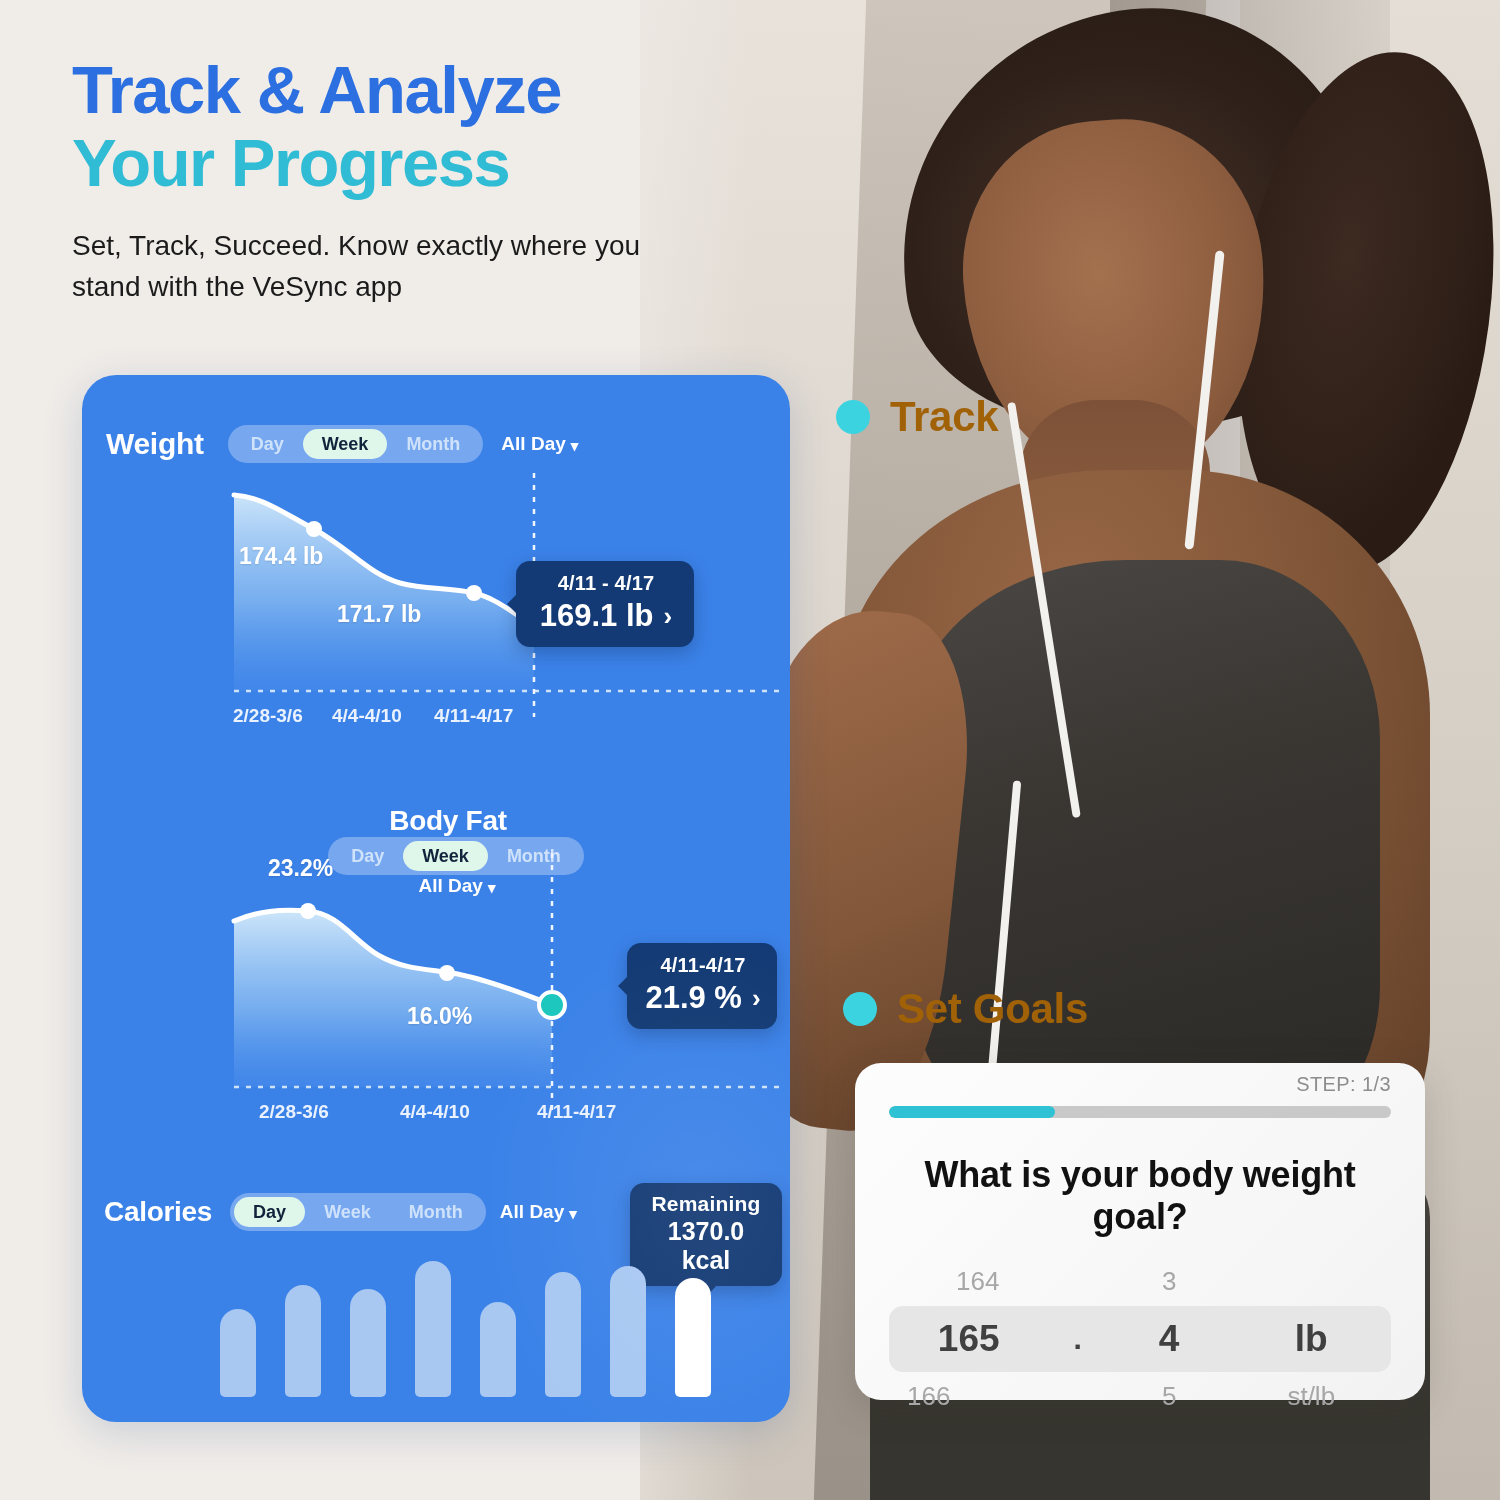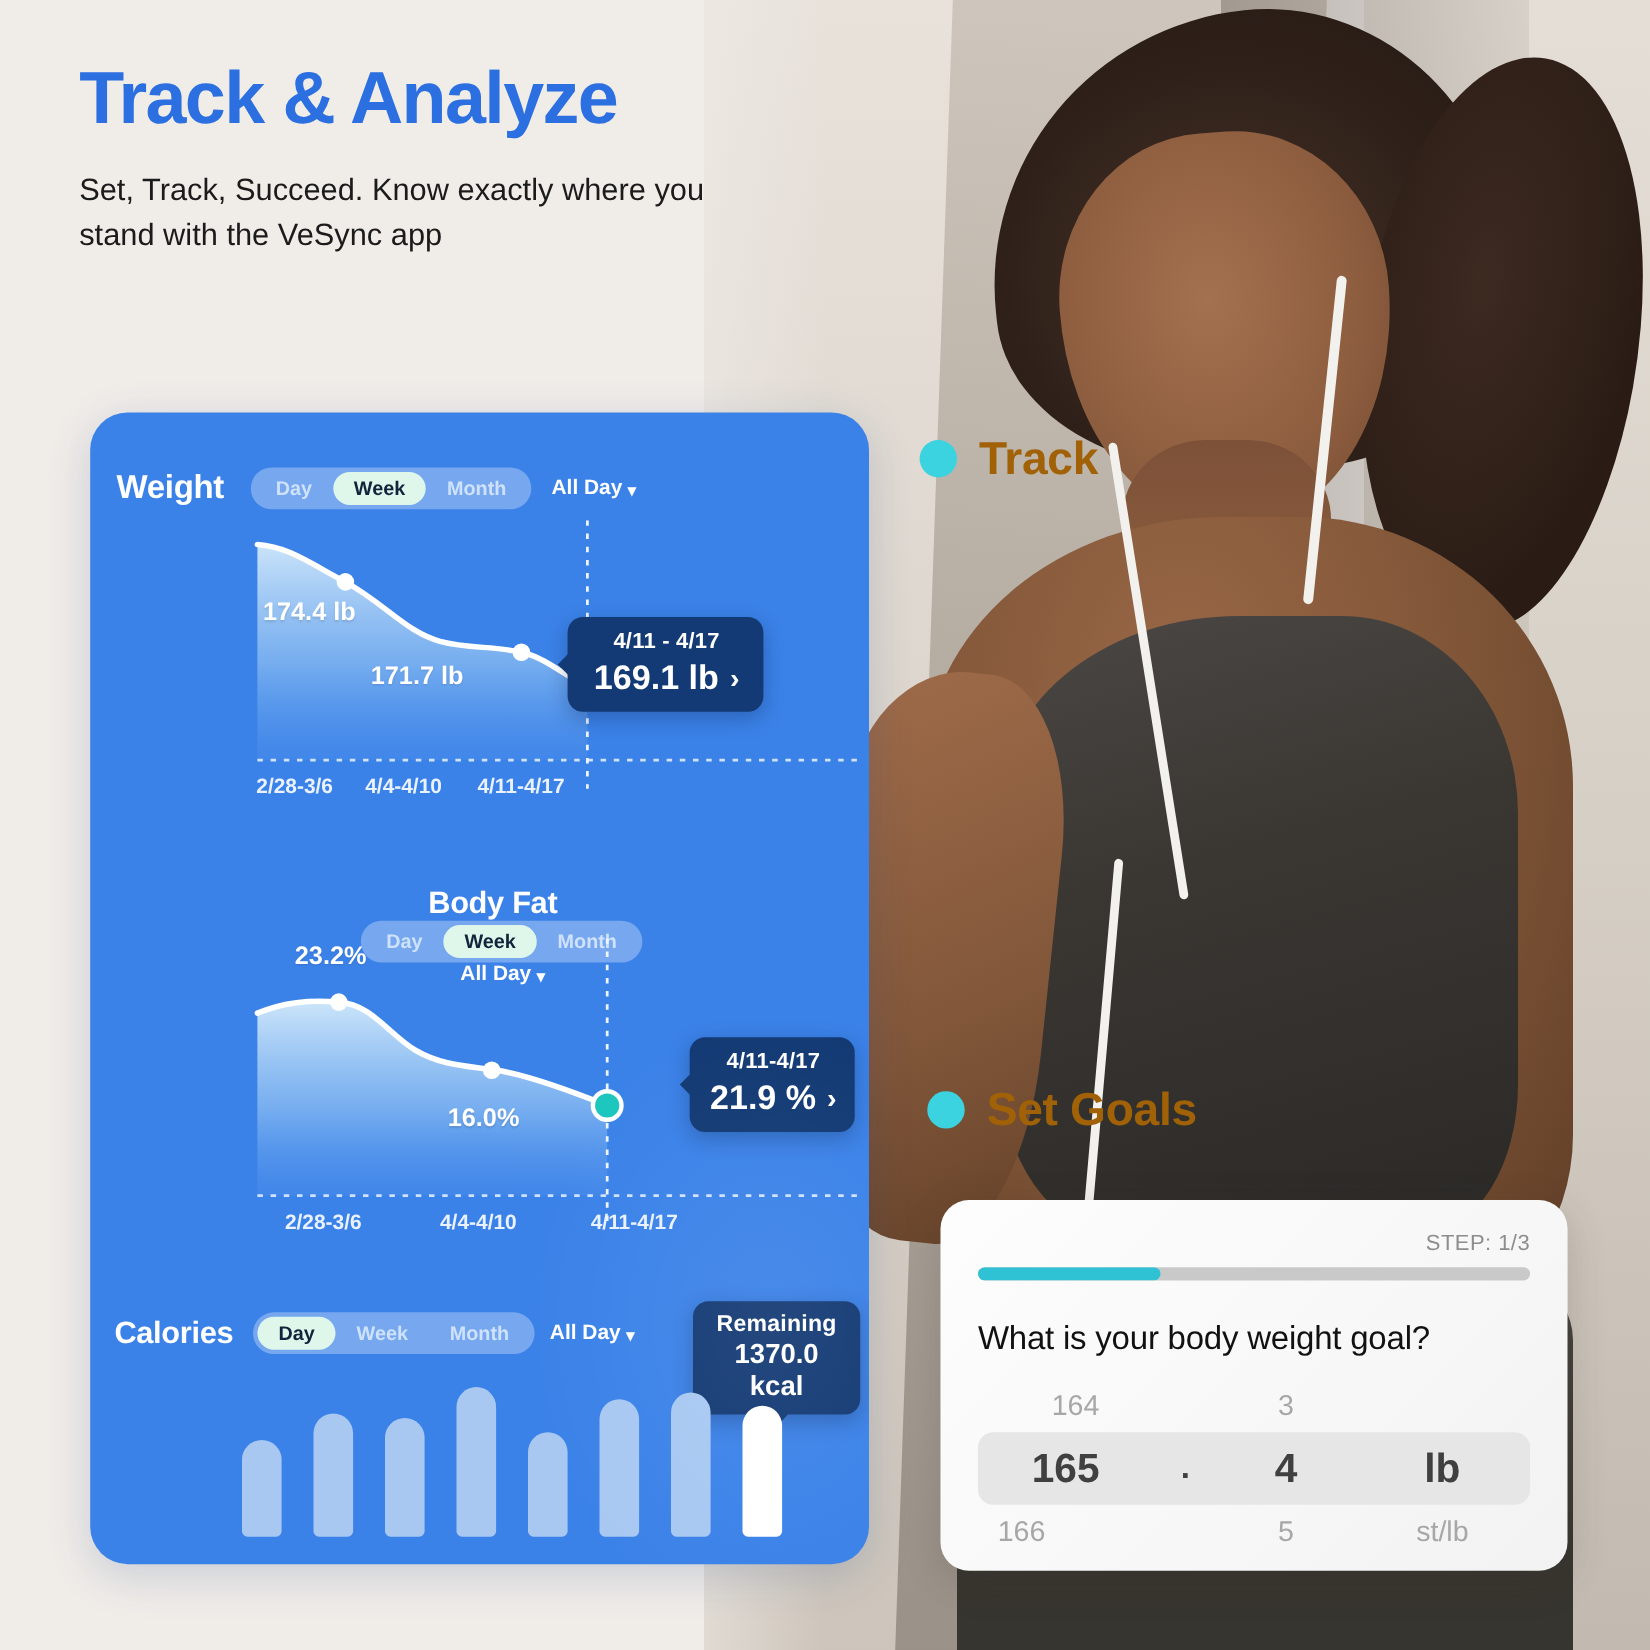--- a/index.html
+++ b/index.html
@@ -192,34 +192,33 @@
   .anno { position:absolute; display:flex; align-items:center; gap:20px; z-index:8; }
   .anno .dotc { width:34px; height:34px; border-radius:50%; background:#3cd3e0; }
   .anno .txt { font-size:42px; font-weight:700; color:#a16207; letter-spacing:-.3px; }
 
   
   .goals {
     position:absolute; left:855px; top:1063px; width:570px; height:337px;
     background: linear-gradient(135deg,#fdfdfd 0%, #f7f7f7 60%, #f2f2f2 100%);
     border-radius: 26px; z-index:9;
     box-shadow: 0 10px 36px rgba(60,55,50,.20);
-    padding: 28px 34px;
-    margin-top: 28px;
+    padding: 10px 34px;
   }
   .goals .step {
     text-align:right; color:#8d8d8d; font-size:20px; font-weight:500;
     letter-spacing:.4px;
   }
   .pbar {
     margin-top:10px; height:12px; width:100%; background:#c9c9c9;
     border-radius:6px; overflow:hidden;
   }
   .pbar .fill { height:100%; background:#2fc2d4; border-radius:6px; }
   .goals .q {
-    margin-top:36px; text-align:left; font-size:30px; font-weight:400;
+    margin-top:36px; text-align:center; font-size:36px; font-weight:700;
     color:#111; letter-spacing:-.2px;
   }
   .picker { margin-top:28px; position:relative; }
   .prow { display:grid; grid-template-columns: 1.15fr .42fr .9fr 1.15fr; align-items:center; }
   .prow .c { text-align:center; }
   .prow.dim { color:#a7a7a7; font-size:26px; font-weight:400; }
   .prow.dim.top .c:first-child { text-align:center; padding-left:18px; }
   .prow.dim.bot .c:first-child { text-align:left; padding-left:18px; }
   .prow.sel {
     background:#e6e6e6; border-radius:14px; padding:12px 0; margin:9px 0;
@@ -245,20 +244,21 @@
   <div class="fig-pants"></div>
   <div class="earbud-wire" style="left:560px;top:250px;width:9px;height:300px;transform:rotate(6deg);"></div>
   <div class="earbud-wire" style="left:400px;top:400px;width:8px;height:420px;transform:rotate(-9deg);"></div>
   <div class="earbud-wire" style="left:355px;top:780px;width:8px;height:420px;transform:rotate(5deg);"></div>
   <div class="photo-overlay-soft"></div>
 </div>
 
 <div class="hero">
   <h1>
     <div class="l1">Track &amp; Analyze</div>
+    <div class="l2">Your Progress</div>
   </h1>
   <p>Set, Track, Succeed. Know exactly where you stand with the VeSync app</p>
 </div>
 
 <div class="bluecard">
 
   <div class="section" style="top:50px;">
     <div class="sec-head" style="padding-left:24px;">
       <div class="sec-title">Weight</div>
       <div class="segctl" style="margin-left:24px;">

